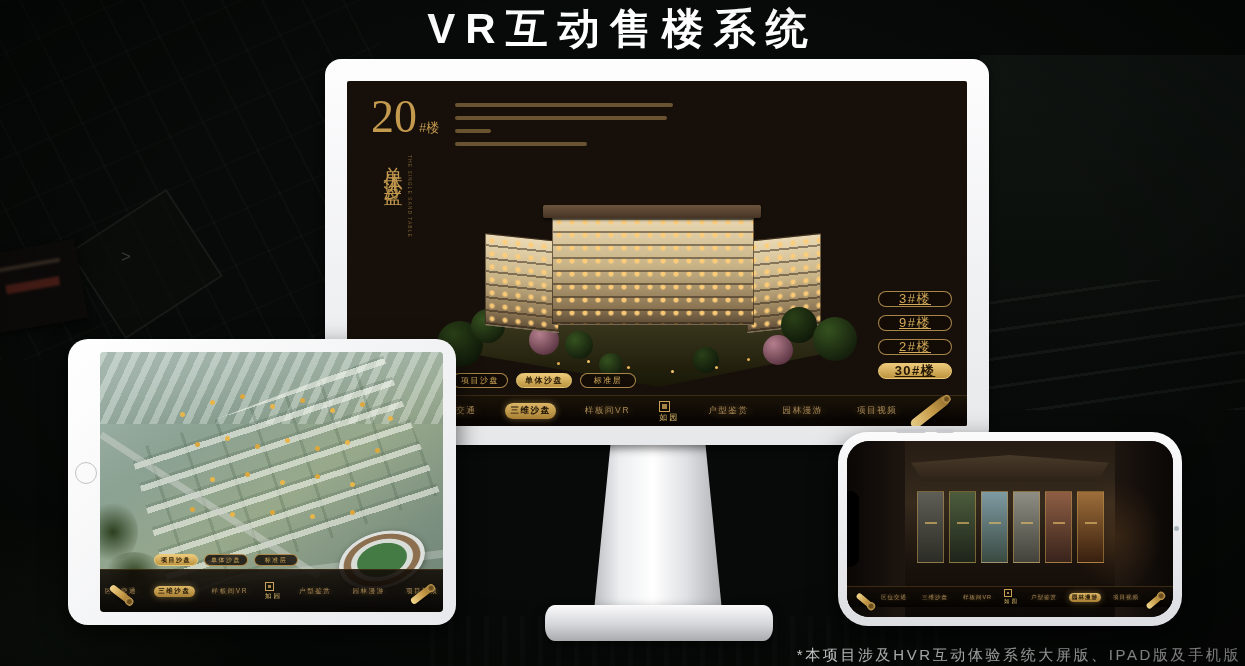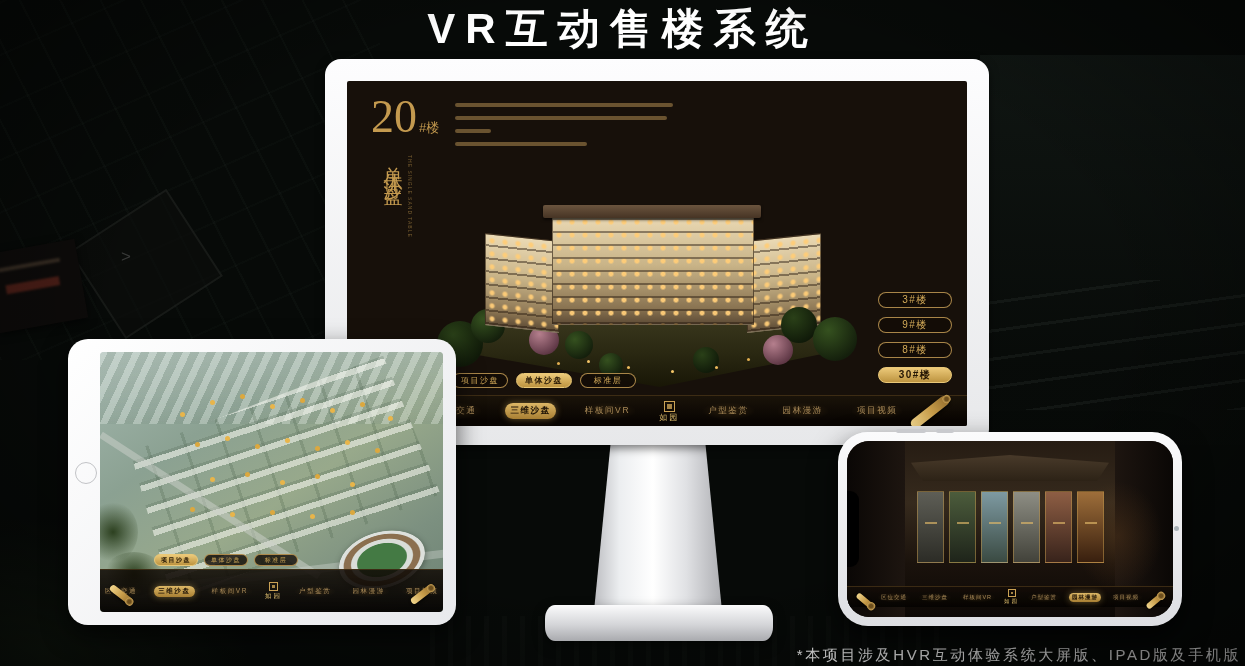--- a/index.html
+++ b/index.html
@@ -37,21 +37,21 @@
   .pill{display:inline-flex;align-items:center;justify-content:center;border-radius:9px;
     border:1px solid rgba(195,155,85,.85);color:#d3aa58;background:rgba(18,12,6,.82);
     letter-spacing:1.5px;box-sizing:border-box;}
   .pill.sel{background:linear-gradient(180deg,#ecc979,#bd9440);color:#241604;border-color:#e9c878;font-weight:bold;}
   .navbar{position:absolute;display:flex;align-items:center;
     background:linear-gradient(180deg,#1a1309,#090502 80%);border-top:1px solid rgba(160,118,55,.35);}
   .nav-item{color:#a98a58;letter-spacing:1.6px;white-space:nowrap;padding:2px 5px;
     background:radial-gradient(ellipse,rgba(95,70,28,.32),transparent 75%);}
   .nav-item.active{background:linear-gradient(180deg,#dcb766,#a87f33);color:#1d1205;border-radius:9px;
     box-shadow:0 0 7px rgba(225,185,95,.45);font-weight:bold;}
-  .logo{display:flex;flex-direction:column;align-items:center;line-height:1;}
+  .logo{display:flex;flex-direction:column;align-items:flex-start;line-height:1;}
   .logo .seal{width:9px;height:9px;border:1px solid #caa255;margin-bottom:2px;position:relative;}
   .logo .seal::after{content:"";position:absolute;inset:2px;background:rgba(202,162,85,.8);}
   .logo .logo-text{color:#dcbc6d;letter-spacing:2px;}
   .scroll{position:absolute;background:linear-gradient(90deg,#f2d68c,#c59a48 55%,#8f6a2c);
     border-radius:5px;box-shadow:0 1px 3px rgba(0,0,0,.7);}
   .scroll::after{content:"";position:absolute;right:-2px;top:50%;transform:translateY(-50%);
     width:8px;height:8px;border-radius:50%;background:radial-gradient(circle,#6d4f1e 30%,#caa255 70%);}
 
   
   .monitor{position:absolute;left:325px;top:59px;width:664px;height:386px;border-radius:16px;
@@ -93,21 +93,21 @@
   .bldg-roof{position:absolute;left:106px;bottom:183px;width:218px;height:13px;border-radius:2px;
     background:linear-gradient(180deg,#6b543e,#463424);box-shadow:0 2px 3px rgba(0,0,0,.6);}
   .tree{position:absolute;border-radius:50%;}
   .tree.g1{background:radial-gradient(circle at 35% 30%,#35511f,#141f0c 75%);}
   .tree.g2{background:radial-gradient(circle at 35% 30%,#2a4018,#101a09 75%);}
   .tree.pk{background:radial-gradient(circle at 35% 30%,#b57f8d,#5e3745 75%);}
   .glowdots{position:absolute;left:150px;bottom:38px;width:3px;height:3px;border-radius:50%;background:#f4c568;
     box-shadow:40px 6px 0 #eab95c,84px 10px 0 #f4c568,128px 6px 0 #eab95c,-30px 2px 0 #e0ad50,160px -2px 0 #e0ad50;}
 
   .floors{position:absolute;left:531px;top:208px;}
-  .floors .pill{width:74px;height:16px;font-size:10px;margin-bottom:6px;}
+  .floors .pill{width:74px;height:16px;font-size:13px;margin-bottom:6px;text-decoration:underline;}
   .subtabs{position:absolute;left:105px;top:292px;display:flex;gap:8px;}
   .subtabs .pill{width:56px;height:15px;font-size:8px;}
   .m-nav{left:0;right:0;bottom:0;height:30px;padding-left:84px;gap:24px;font-size:8.5px;}
   .m-nav .logo .seal{width:9px;height:9px;} .m-nav .logo-text{font-size:8px;}
   .m-scroll{right:14px;bottom:9px;width:46px;height:10px;transform:rotate(-38deg);}
 
   
   .tablet{position:absolute;left:68px;top:339px;width:388px;height:286px;border-radius:20px;z-index:4;
     background:linear-gradient(135deg,#ffffff,#e8e9ec);box-shadow:0 10px 26px rgba(0,0,0,.65);}
   .t-home{position:absolute;left:7px;top:123px;width:20px;height:20px;border-radius:50%;
@@ -219,21 +219,21 @@
         <div class="tree g1" style="left:376px;bottom:40px;width:44px;height:44px"></div>
         <div class="tree pk" style="left:326px;bottom:36px;width:30px;height:30px"></div>
         <div class="tree g2" style="left:256px;bottom:28px;width:26px;height:26px"></div>
         <div class="tree g1" style="left:162px;bottom:24px;width:24px;height:24px"></div>
         <div class="glowdots"></div>
       </div>
 
       <div class="floors">
         <div class="pill">3#楼</div>
         <div class="pill">9#楼</div>
-        <div class="pill">8#楼</div>
+        <div class="pill">2#楼</div>
         <div class="pill sel">30#楼</div>
       </div>
 
       <div class="subtabs">
         <div class="pill">项目沙盘</div>
         <div class="pill sel">单体沙盘</div>
         <div class="pill">标准层</div>
       </div>
 
       <div class="navbar m-nav">

